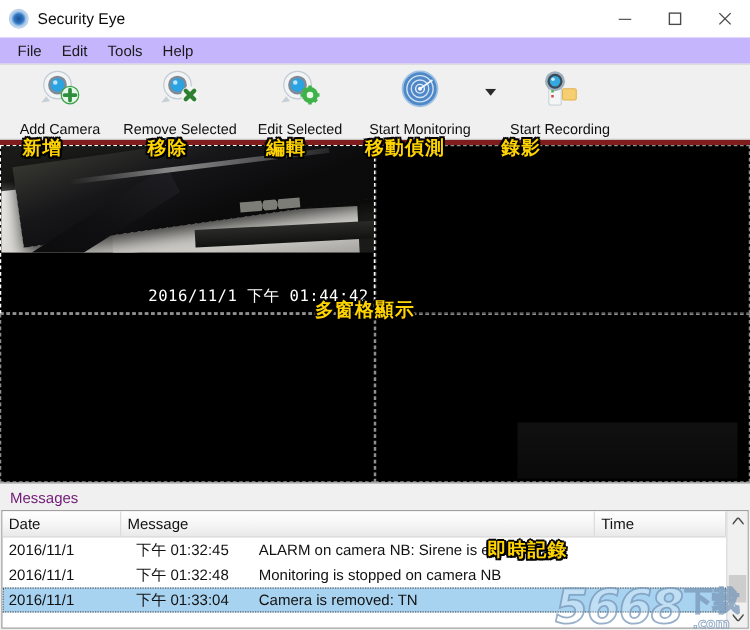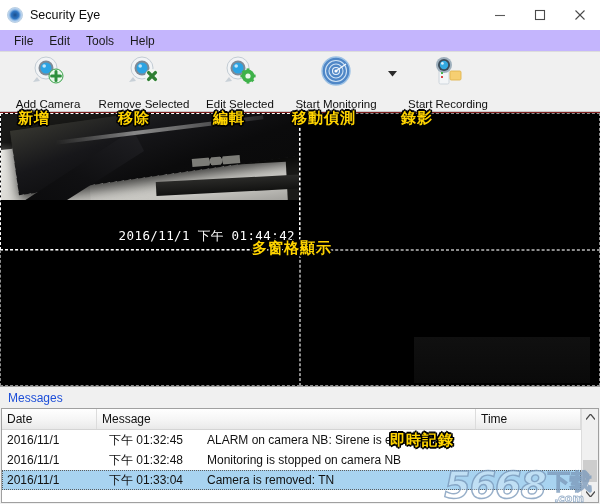--- a/index.html
+++ b/index.html
@@ -108,21 +108,21 @@
     padding-bottom: 14px;
     box-sizing: border-box;
   }
 
   
   .video-area {
     flex: 1 1 auto;
     background: #000000;
     position: relative;
     overflow: hidden;
-    border-top: 1px solid #7f1d1d;
+    border-top: 4px solid #7f1d1d;
   }
   .grid {
     position: absolute;
     inset: 0;
     display: grid;
     grid-template-columns: 1fr 1fr;
     grid-template-rows: 1fr 1fr;
   }
   .pane {
     position: relative;
@@ -226,21 +226,21 @@
     display: flex;
     flex-direction: column;
     position: relative;
   }
   .msg-caption {
     height: 21px;
     display: flex;
     align-items: center;
     padding-left: 8px;
     font-size: 12px;
-    color: #1d4ed8;
+    color: #701a75;
     background: #f0f0f0;
     flex: 0 0 auto;
   }
   .grid-wrap {
     flex: 1 1 auto;
     margin: 0 1px 1px 1px;
     border: 1px solid #a0a0a0;
     background: #ffffff;
     display: flex;
     overflow: hidden;

